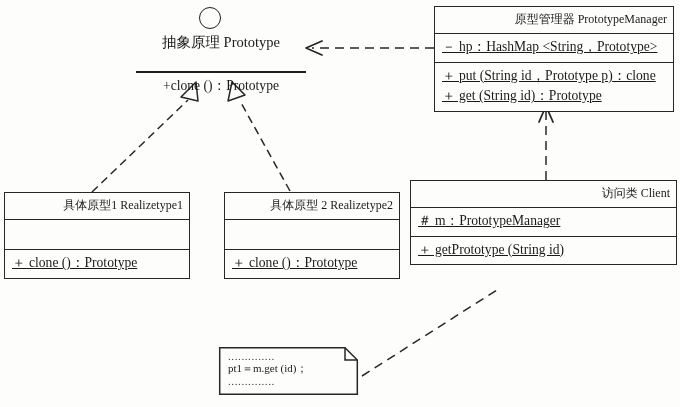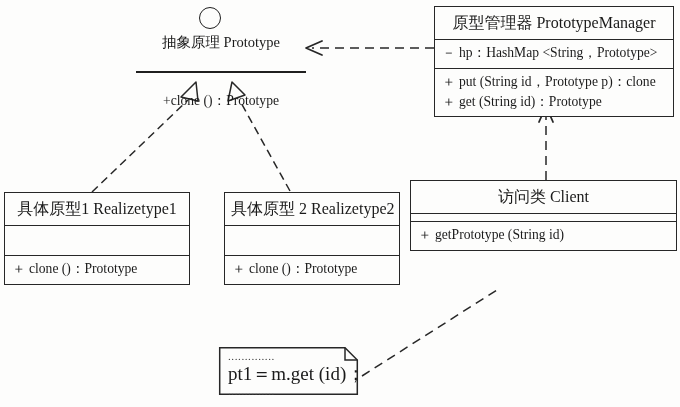--- a/index.html
+++ b/index.html
@@ -33,31 +33,32 @@
   }
   .compart {
     box-sizing: border-box;
     border-top: 1.4px solid #272727;
     padding: 3px 7px 4px 7px;
   }
   .compart.first {
     border-top: none;
   }
   .cls-title {
-    text-align: center;
-    font-size: 16px;
+    text-align: right;
+    font-size: 12px;
     line-height: 1.45;
     padding: 4px 6px 5px 6px;
     white-space: nowrap;
   }
   .cls-line {
     font-size: 13.6px;
     line-height: 1.5;
     white-space: nowrap;
     text-align: left;
+    text-decoration: underline;
   }
   .compart.empty {
     height: 30px;
   }
   
   #prototype-node {
     position: absolute;
     left: 136px;
     top: 32px;
     width: 170px;
@@ -70,21 +71,21 @@
     white-space: nowrap;
   }
   #prototype-node .iface-rule {
     border-top: 2px solid #1f1f1f;
     margin: 0;
   }
   #prototype-node .iface-op {
     text-align: center;
     font-size: 13.6px;
     line-height: 1.4;
-    padding-top: 18px;
+    padding-top: 3px;
     white-space: nowrap;
   }
   #lollipop {
     position: absolute;
     left: 199px;
     top: 7px;
     width: 22px;
     height: 22px;
     border: 1.8px solid #1f1f1f;
     border-radius: 50%;
@@ -108,21 +109,21 @@
     line-height: 1.18;
     white-space: nowrap;
   }
   .note-ellipsis {
     font-size: 11px;
     letter-spacing: 0.6px;
     color: #3a3a3a;
     line-height: 1.0;
   }
   .note-code {
-    font-size: 19px;
+    font-size: 11px;
     line-height: 1.25;
   }
 </style>
 </head>
 <body>
 
 <div id="diagram">
 
   <svg id="edges" viewBox="0 0 680 407" width="680" height="407">
 
@@ -187,20 +188,21 @@
     <div class="compart first cls-title">具体原型 2 Realizetype2</div>
     <div class="compart empty"></div>
     <div class="compart">
       <div class="cls-line">＋ clone ()：Prototype</div>
     </div>
   </div>
 
   <div class="clsbox" id="client-node" style="left:410px; top:180px; width:267px;">
     <div class="compart first cls-title">访问类  Client</div>
     <div class="compart">
+      <div class="cls-line">＃ m：PrototypeManager</div>
     </div>
     <div class="compart">
       <div class="cls-line">＋ getPrototype (String id)</div>
     </div>
   </div>
 
   <div id="note-node">
     <div class="note-text">
       <div class="note-ellipsis">..............</div>
       <div class="note-code">pt1＝m.get (id)；</div>

